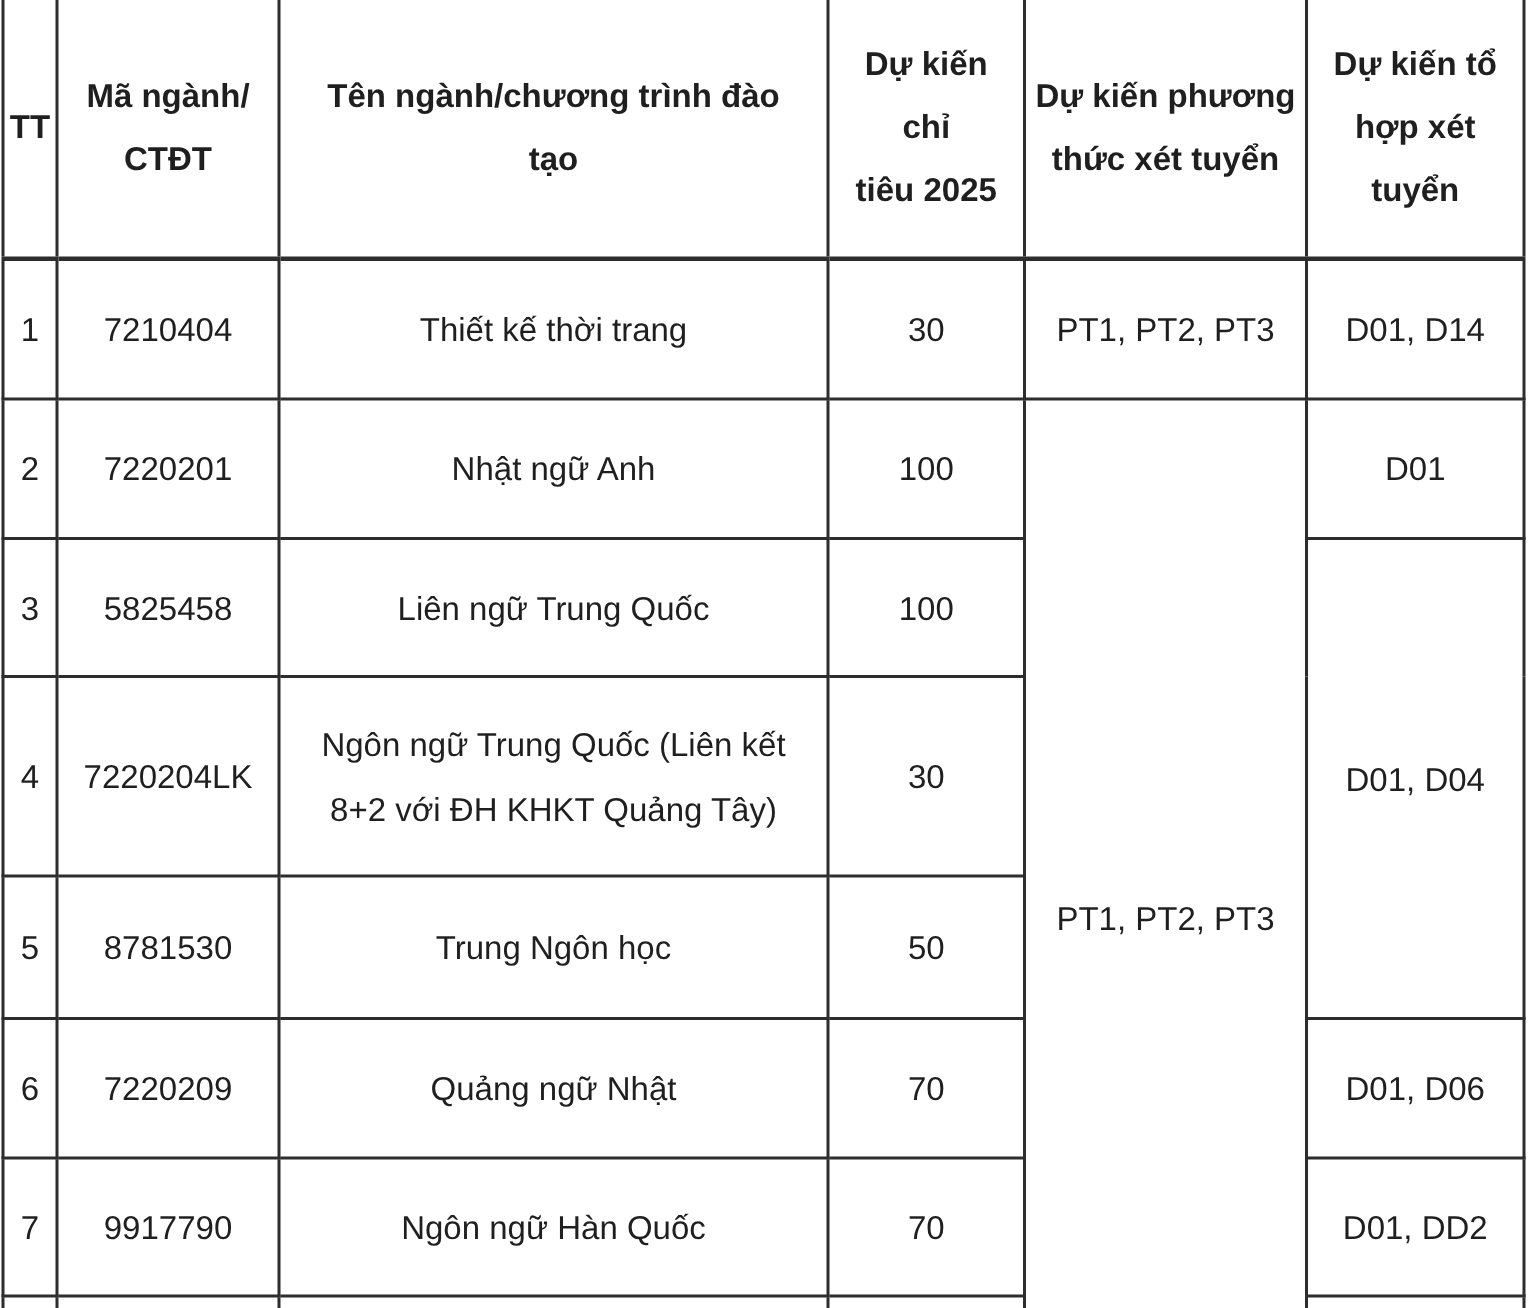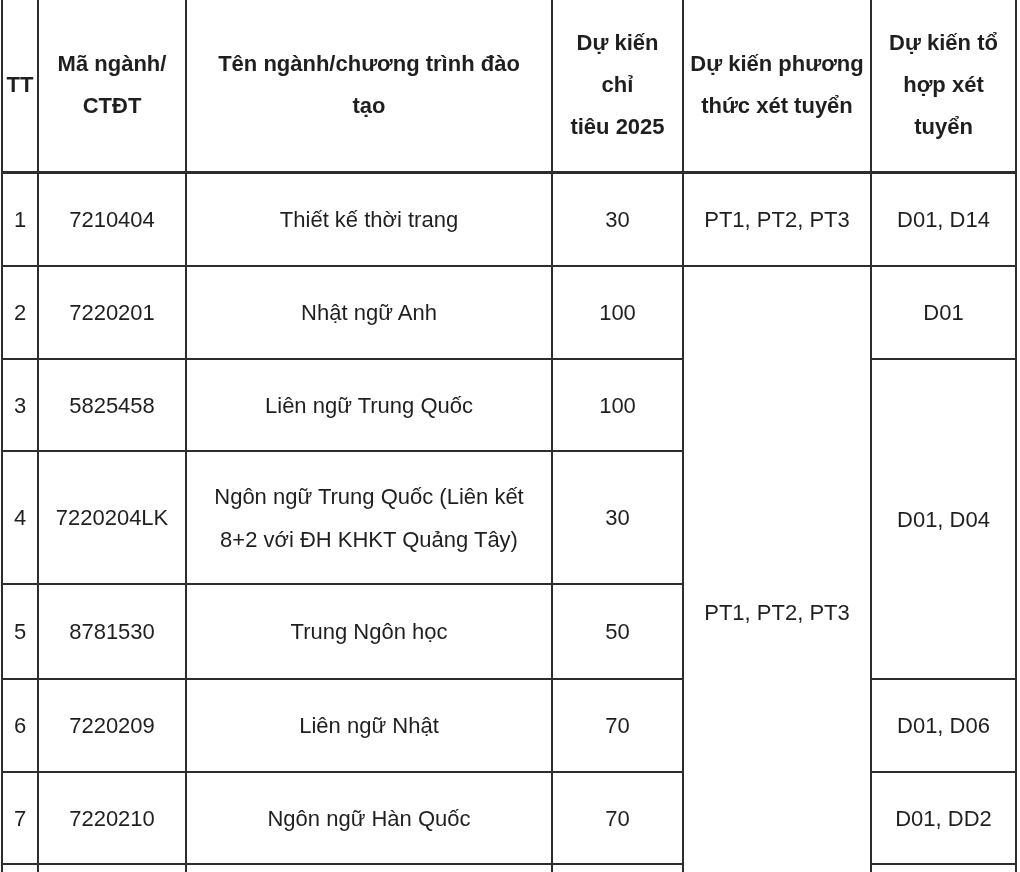--- a/index.html
+++ b/index.html
@@ -114,28 +114,28 @@
     <tr class="r5">
       <td>5</td>
       <td class="col-code-cell">8781530</td>
       <td class="col-name-cell">Trung Ngôn học</td>
       <td>50</td>
     </tr>
 
     <tr class="r6">
       <td>6</td>
       <td class="col-code-cell">7220209</td>
-      <td class="col-name-cell">Liên ngữ Nhật</td>
+      <td class="col-name-cell">Quảng ngữ Nhật</td>
       <td>70</td>
       <td>D01, D06</td>
     </tr>
 
     <tr class="r7">
       <td>7</td>
-      <td class="col-code-cell">7220210</td>
+      <td class="col-code-cell">9917790</td>
       <td class="col-name-cell">Ngôn ngữ Hàn Quốc</td>
       <td>70</td>
       <td>D01, DD2</td>
     </tr>
 
     <tr class="r8">
       <td></td>
       <td class="col-code-cell"></td>
       <td class="col-name-cell"></td>
       <td></td>

